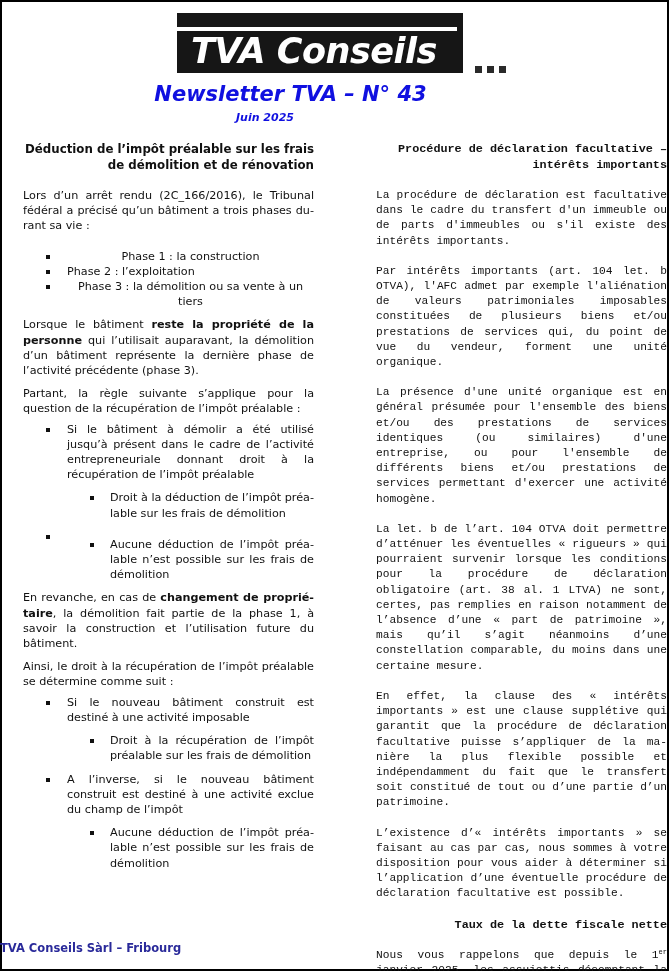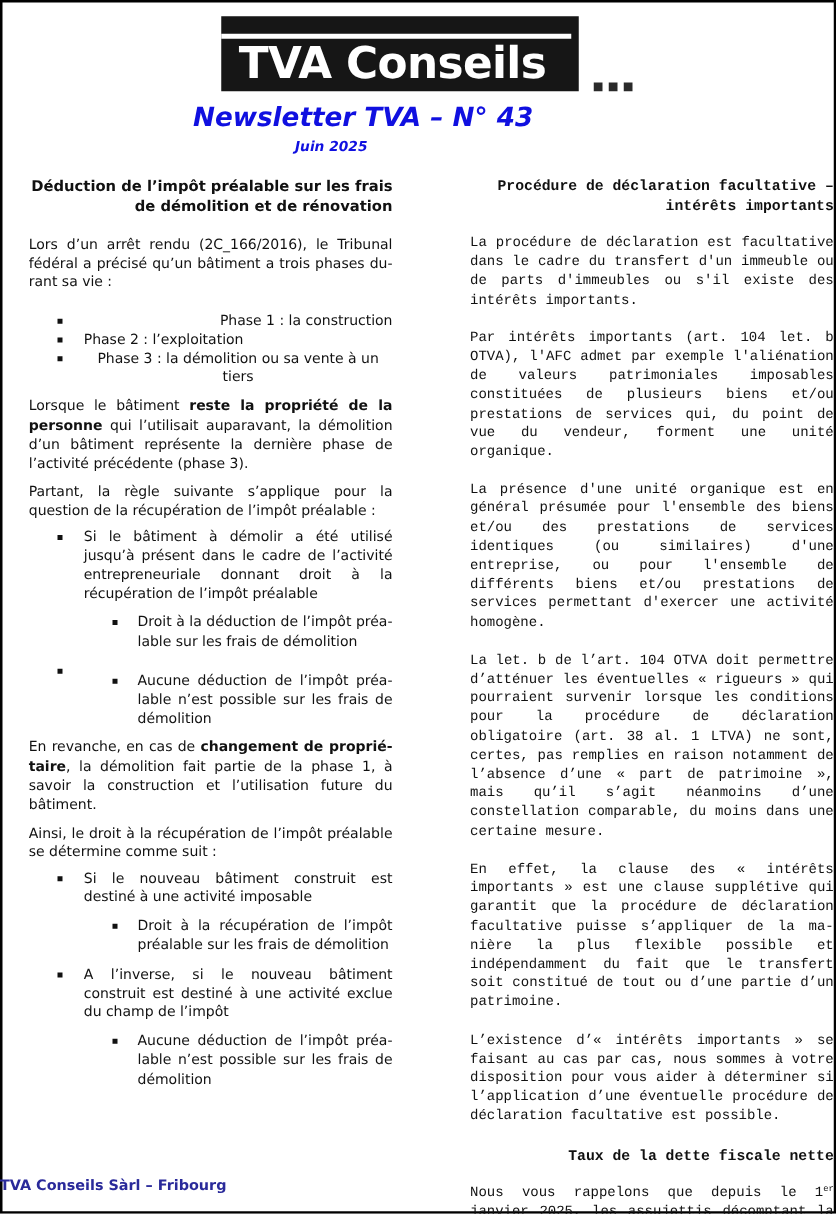--- a/index.html
+++ b/index.html
@@ -16,21 +16,21 @@
     position: absolute; left: 177px; top: 13px; width: 286px; height: 60px;
     background: #161616;
   }
   .logo-bar {
     position: absolute; left: 0; top: 14px; width: 280px; height: 4px; background: #fff;
   }
   .logo-text {
     position: absolute; left: 0; top: 16px; width: 286px; height: 44px;
     font-family: "DejaVu Sans", sans-serif; font-weight: bold; font-size: 35px;
     color: #fff; line-height: 44px; white-space: nowrap; letter-spacing: -0.5px;
-    padding-left: 14px; box-sizing: border-box;
+    padding-left: 14px; box-sizing: border-box; font-style: italic;
   }
   .logo-dots {
     position: absolute; left: 475px; top: 66px;
     display: flex; gap: 5px;
   }
   .logo-dots span { display: block; width: 7px; height: 7px; background: #2a2a2a; }
   .nl-title {
     position: absolute; left: 0; width: 581px; top: 80px; text-align: center;
     font-family: "DejaVu Sans", sans-serif; font-weight: bold; font-style: italic;
     font-size: 21px; color: #1010e0; line-height: 28px;
@@ -86,21 +86,21 @@
 
 <div class="nl-title">Newsletter TVA – N° 43</div>
 <div class="nl-date">Juin 2025</div>
 
 <div class="col left">
   <h2>Déduction de l’impôt préalable sur les frais de démolition et de rénovation</h2>
   <div class="gap-lg"></div>
   <p>Lors d’un arrêt rendu (2C_166/2016), le Tribunal fédéral a précisé qu’un bâtiment a trois phases du­rant sa vie :</p>
   <div class="gap-lg"></div>
   <ul class="b1">
-    <li style="text-align:right">Phase 1 : la construction</li>
+    <li style="text-align:center">Phase 1 : la construction</li>
     <li style="text-align:left">Phase 2 : l’exploitation</li>
     <li style="text-align:center">Phase 3 : la démolition ou sa vente à un tiers</li>
   </ul>
   <div class="gap-md"></div>
   <p><span>Lorsque le bâtiment </span><b>reste la propriété de la per­sonne</b><span> qui l’utilisait auparavant, la démolition d’un bâtiment représente la dernière phase de l’activité précédente (phase 3).</span></p>
   <div class="gap-md"></div>
   <p>Partant, la règle suivante s’applique pour la question de la récupération de l’impôt préalable :</p>
   <div class="gap-sm"></div>
   <ul class="b1">
     <li>

